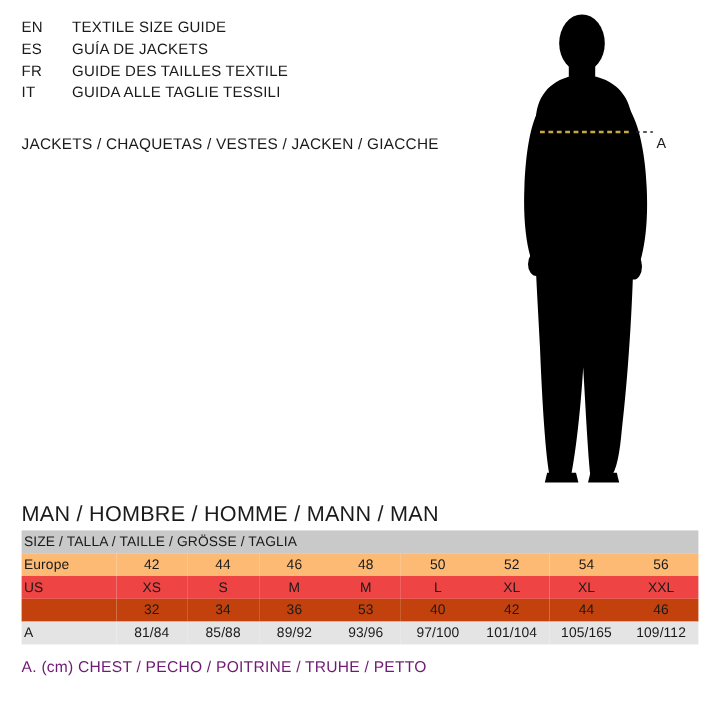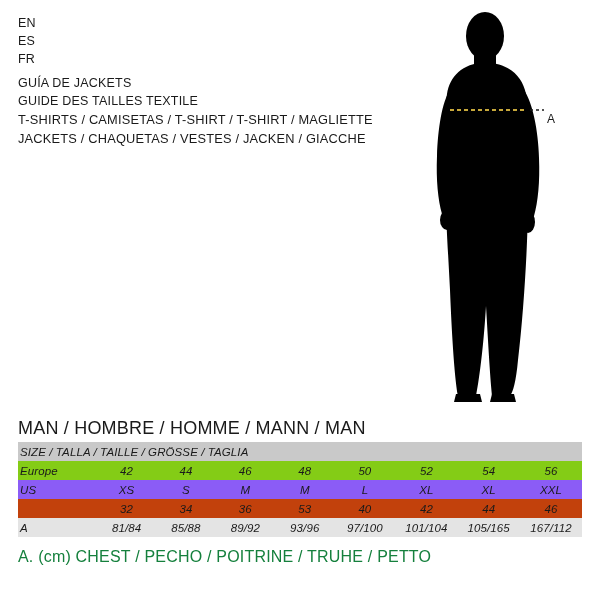--- a/index.html
+++ b/index.html
@@ -27,21 +27,20 @@
     top: 14px;
     width: 380px;
   }
   .lang-row {
     display: flex;
     align-items: baseline;
     height: 18px;
     line-height: 18px;
     font-size: 12.5px;
     letter-spacing: 0.2px;
-    flex-direction: column;
   }
   .lang-code {
     width: 42px;
     flex: 0 0 42px;
     color: #1a1a1a;
   }
   .lang-text {
     color: #1a1a1a;
   }
 
@@ -97,77 +96,80 @@
     font-size: 11.5px;
   }
   table.size-table th,
   table.size-table td {
     padding: 0;
     height: 19px;
     text-align: left;
     font-weight: normal;
     color: #1a1a1a;
     letter-spacing: 0.1px;
-    font-style: italic;
   }
   table.size-table th.col-label,
   table.size-table td.col-label {
     width: 88px;
     padding-left: 2px;
   }
   table.size-table td.val,
   table.size-table th.val {
     width: 68px;
     text-align: center;
   }
   tr.head-row {
     background: #c9c9c9;
   }
   tr.row-a {
-    background: #84cc16;
+    background: #fdba74;
   }
   tr.row-b {
-    background: #8b5cf6;
+    background: #ef4444;
   }
   tr.row-c {
     background: #c2410c;
   }
   tr.row-d {
     background: #e4e4e4;
   }
   .footnote {
     position: absolute;
     left: 18px;
     top: 548px;
-    font-size: 16px;
-    letter-spacing: 0.2px;
-    color: #15803d;
+    font-size: 13px;
+    letter-spacing: 0.2px;
+    color: #701a75;
   }
 </style>
 </head>
 <body>
 
 <div class="page">
 
   <div class="lang-block">
     <div class="lang-row">
       <span class="lang-code">EN</span>
+      <span class="lang-text">TEXTILE SIZE GUIDE</span>
     </div>
     <div class="lang-row">
       <span class="lang-code">ES</span>
       <span class="lang-text">GUÍA DE JACKETS</span>
     </div>
     <div class="lang-row">
       <span class="lang-code">FR</span>
       <span class="lang-text">GUIDE DES TAILLES TEXTILE</span>
     </div>
+    <div class="lang-row">
+      <span class="lang-code">IT</span>
+      <span class="lang-text">GUIDA ALLE TAGLIE TESSILI</span>
+    </div>
   </div>
 
   <div class="categories">
-    <div class="cat-line">T-SHIRTS / CAMISETAS / T-SHIRT / T-SHIRT / MAGLIETTE</div>
     <div class="cat-line">JACKETS / CHAQUETAS / VESTES / JACKEN / GIACCHE</div>
   </div>
 
   <div class="figure-wrap">
     <svg width="200" height="400" viewBox="0 0 200 400">
 
       <ellipse cx="85" cy="26" rx="19" ry="24" fill="#000000"></ellipse>
 
       <rect x="74" y="44" width="22" height="14" fill="#000000"></rect>
 
@@ -233,20 +235,20 @@
       </tr>
       <tr class="row-d">
         <td class="col-label">A</td>
         <td class="val">81/84</td>
         <td class="val">85/88</td>
         <td class="val">89/92</td>
         <td class="val">93/96</td>
         <td class="val">97/100</td>
         <td class="val">101/104</td>
         <td class="val">105/165</td>
-        <td class="val">167/112</td>
+        <td class="val">109/112</td>
       </tr>
     </tbody>
   </table>
 
   <div class="footnote">A. (cm) CHEST / PECHO / POITRINE / TRUHE / PETTO</div>
 
 </div>
 
 </body></html>

